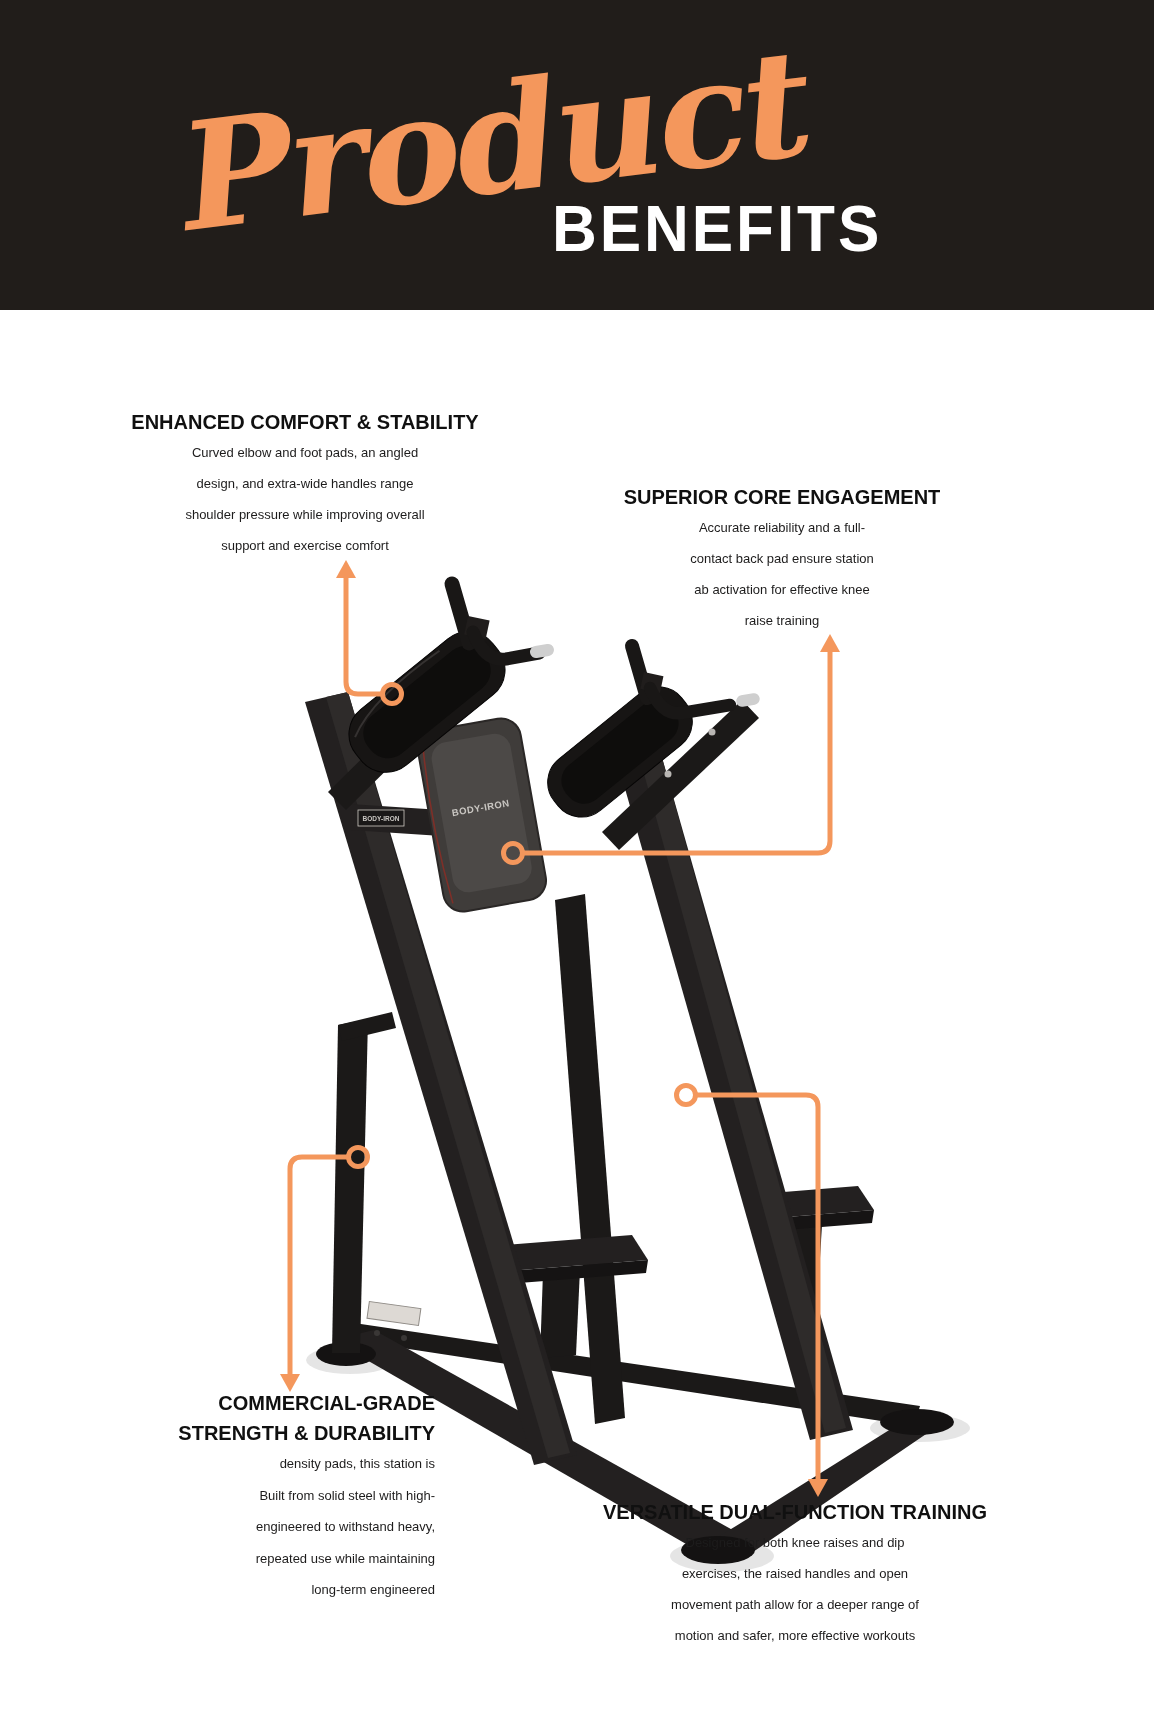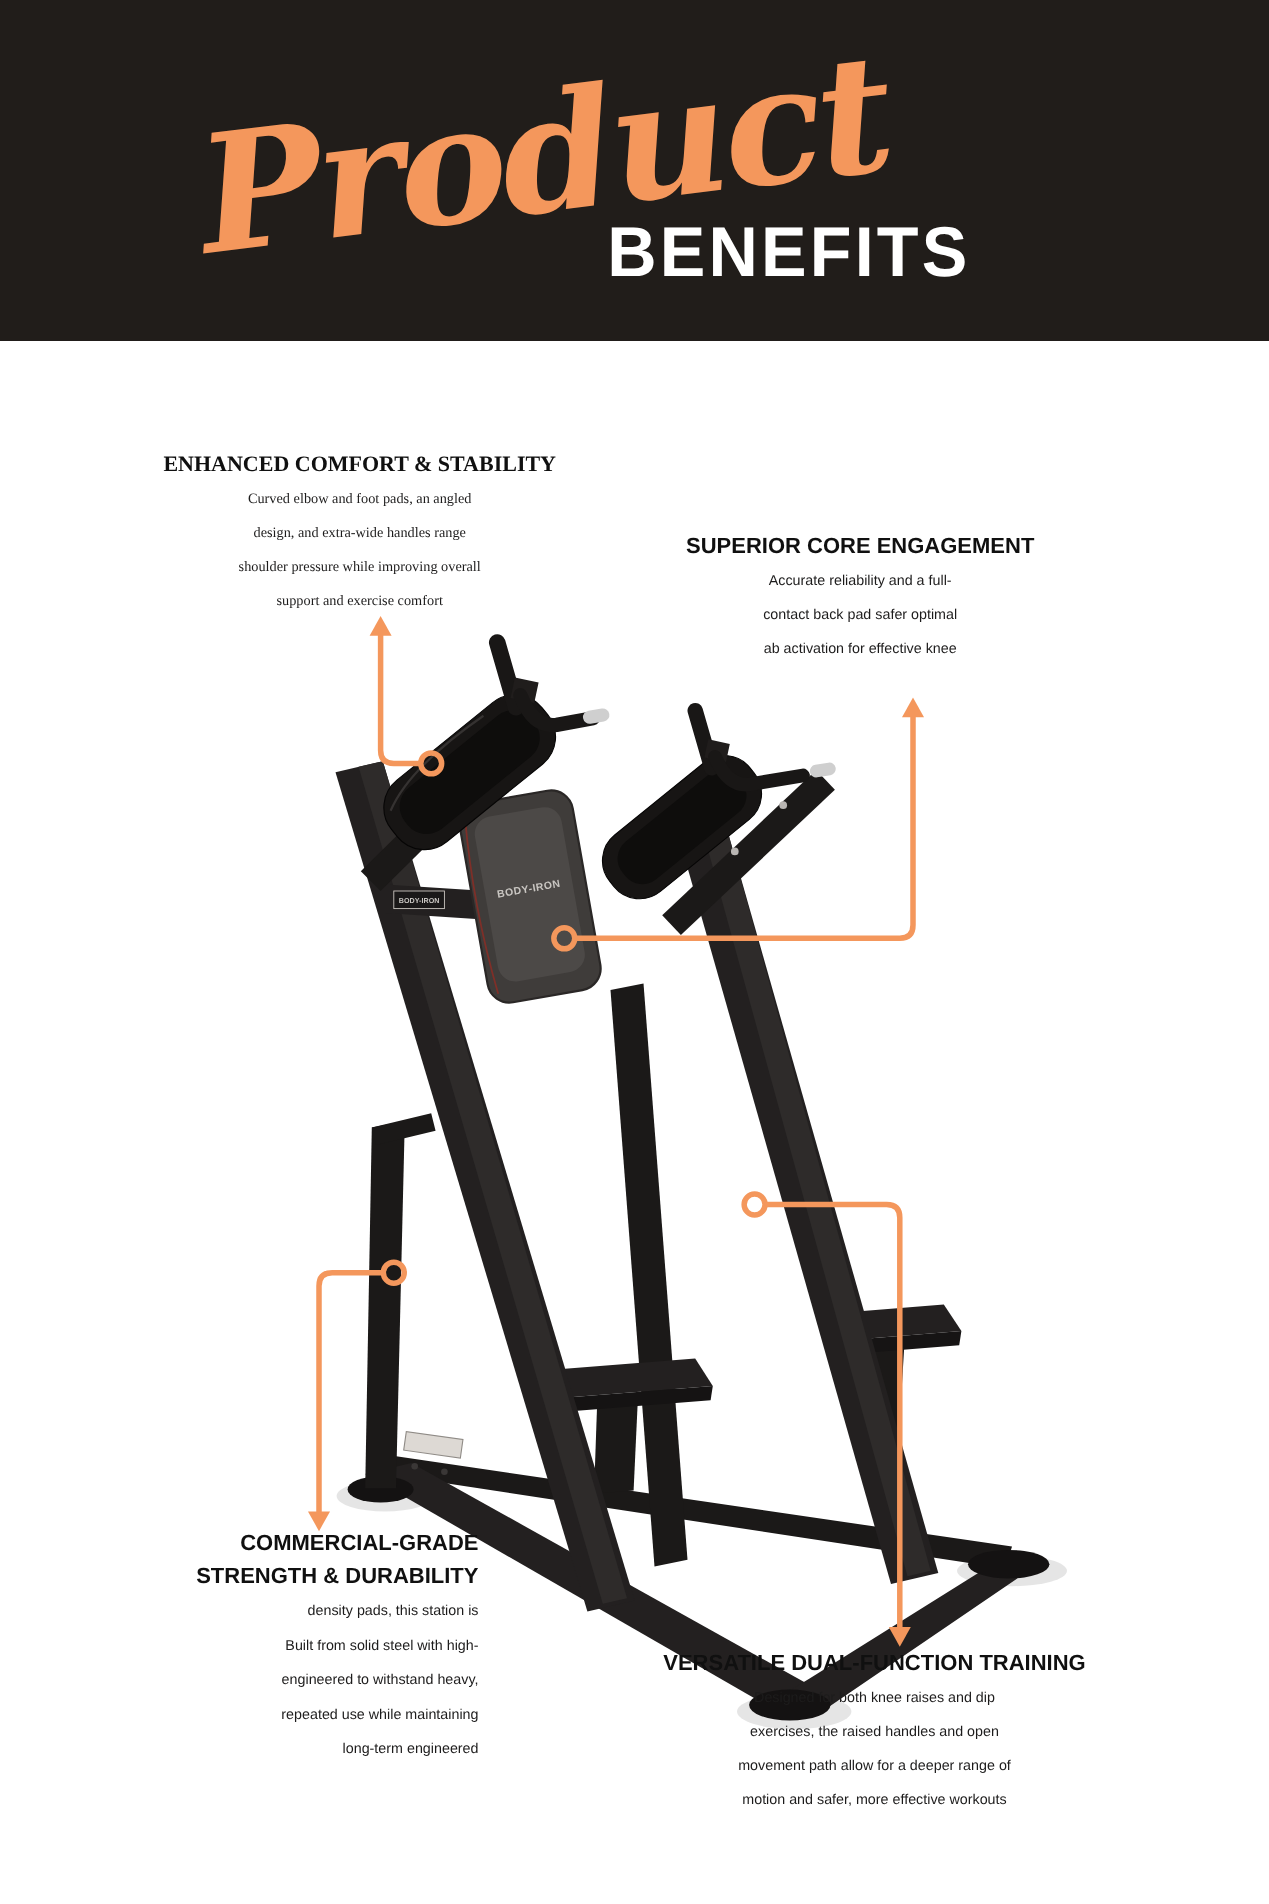--- a/index.html
+++ b/index.html
@@ -11,21 +11,21 @@
        font-family:"DejaVu Serif",serif;font-style:italic;font-weight:700;
        font-size:148px;line-height:1.1;color:var(--accent,#f4975c);
        transform:rotate(-7deg);transform-origin:40% 60%;letter-spacing:-4px;}
   .block-word{position:absolute;left:552px;top:192px;
        font-weight:700;font-size:64px;letter-spacing:3px;color:var(--headline_white,#fff);
        transform:scaleX(.97);transform-origin:left;}
   
   .callout{position:absolute;text-align:center;color:var(--text_dark,#1d1c1c);}
   .callout .t{font-weight:700;font-size:20px;line-height:30px;color:#101010;}
   .callout .l{font-size:13px;line-height:31px;}
-  #c1{left:102px; top:407px; width:450px;font-family:Liberation Serif, serif;}
+  #c1{left:80px; top:407px; width:450px;}
   #c2{left:612px;top:482px; width:340px;}
   #c3{left:85px; top:1388px;width:350px;text-align:right;}
   #c3 .l{line-height:31.5px;}
   #c4{left:575px;top:1497px;width:440px;}
   
   .abs{position:absolute;}
   .arrow-line{fill:none;stroke:var(--accent,#f4975c);stroke-width:5;stroke-linecap:round;}
   .arrow-ring{fill:none;stroke:var(--accent,#f4975c);stroke-width:5;}
   .arrow-head{fill:var(--accent,#f4975c);stroke:none;}
   .steel{fill:#232020;}
@@ -151,22 +151,23 @@
     <div class="t">ENHANCED COMFORT &amp; STABILITY</div>
     <div class="l">Curved elbow and foot pads, an angled</div>
     <div class="l">design, and extra-wide handles range</div>
     <div class="l">shoulder pressure while improving overall</div>
     <div class="l">support and exercise comfort</div>
   </div>
 
   <div id="c2" class="callout">
     <div class="t">SUPERIOR CORE ENGAGEMENT</div>
     <div class="l">Accurate reliability and a full-</div>
-    <div class="l">contact back pad safer optimal</div>
+    <div class="l">contact back pad ensure station</div>
     <div class="l">ab activation for effective knee</div>
+    <div class="l">raise training</div>
   </div>
 
   <div id="c3" class="callout">
     <div class="t">COMMERCIAL-GRADE</div>
     <div class="t">STRENGTH &amp; DURABILITY</div>
     <div class="l">density pads, this station is</div>
     <div class="l">Built from solid steel with high-</div>
     <div class="l">engineered to withstand heavy,</div>
     <div class="l">repeated use while maintaining</div>
     <div class="l">long-term engineered</div>

